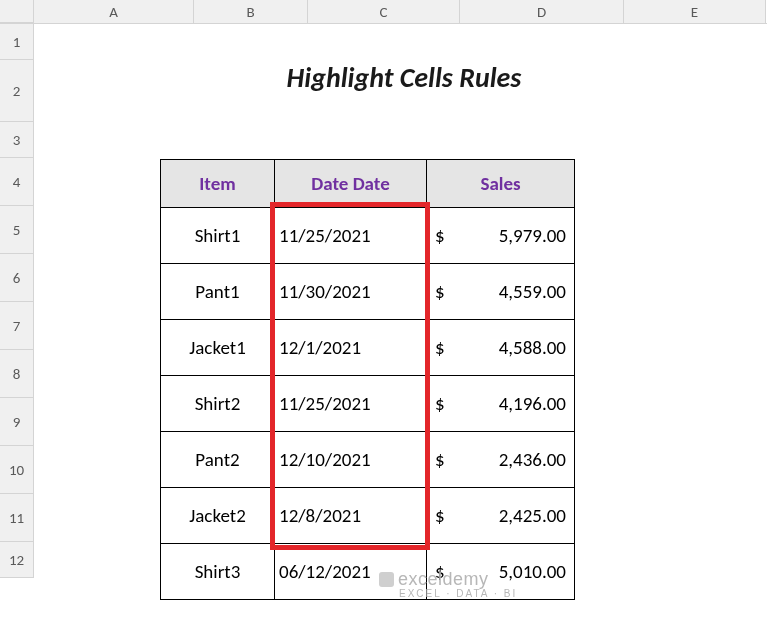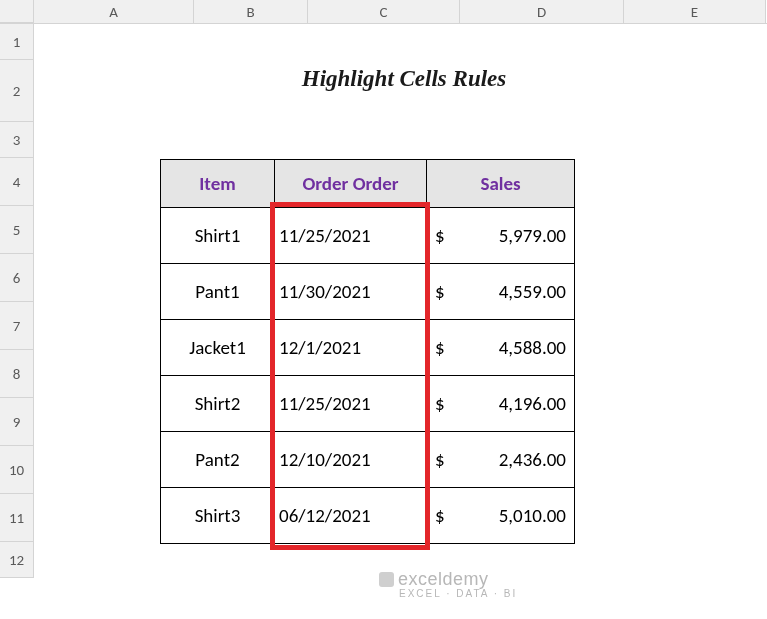--- a/index.html
+++ b/index.html
@@ -54,28 +54,27 @@
   .rh2 { height: 62px; }
   .rh3 { height: 36px; }
   .rh  { height: 48px; }
   .rh12 { height: 36px; }
 
   .cells { position: relative; flex: 1; }
 
   .title {
     position: absolute;
     left: 125px;
-    top: 42px;
+    top: 36px;
     width: 490px;
-    font-size: 23px;
+    font-size: 28px;
     font-weight: bold;
     font-style: italic;
     color: #1a1a1a;
     text-align: center;
-    font-family: Liberation Serif, serif;
   }
 
   .data-table {
     position: absolute;
     left: 126px;
     top: 135px;
     border-collapse: collapse;
   }
   .data-table th, .data-table td {
     border: 1.5px solid #000;
@@ -148,21 +147,21 @@
     </div>
 
     <div class="cells">
 
       <div class="title">Highlight Cells Rules</div>
 
       <table class="data-table">
         <tbody>
             <tr>
           <th class="col-item">Item</th>
-          <th class="col-date">Order Order</th>
+          <th class="col-date">Date Date</th>
           <th class="col-sales">Sales</th>
         </tr>
         <tr>
           <td class="td-item">Shirt1</td>
           <td class="td-date">11/25/2021</td>
           <td class="td-sales">
                 <div class="sales-cell">
                   <span>$</span>
                   <span>5,979.00</span>
                 </div>
@@ -198,20 +197,30 @@
                 </div>
               </td>
         </tr>
         <tr>
           <td class="td-item">Pant2</td>
           <td class="td-date">12/10/2021</td>
           <td class="td-sales">
                 <div class="sales-cell">
                   <span>$</span>
                   <span>2,436.00</span>
+                </div>
+              </td>
+        </tr>
+        <tr>
+          <td class="td-item">Jacket2</td>
+          <td class="td-date">12/8/2021</td>
+          <td class="td-sales">
+                <div class="sales-cell">
+                  <span>$</span>
+                  <span>2,425.00</span>
                 </div>
               </td>
         </tr>
         <tr>
           <td class="td-item">Shirt3</td>
           <td class="td-date">06/12/2021</td>
           <td class="td-sales">
                 <div class="sales-cell">
                   <span>$</span>
                   <span>5,010.00</span>

